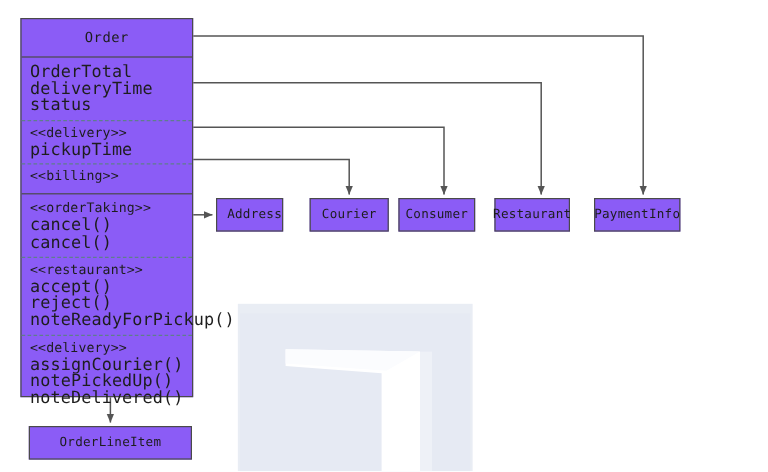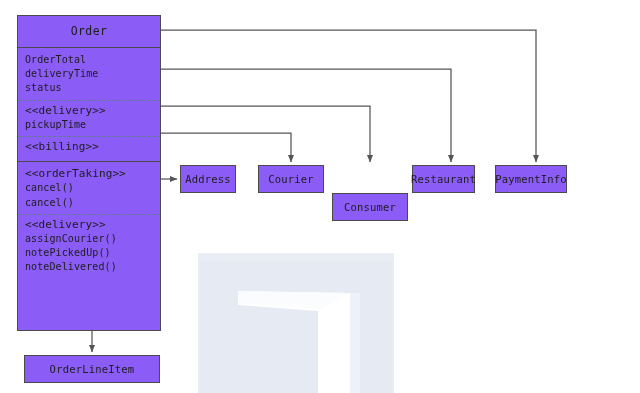--- a/index.html
+++ b/index.html
@@ -74,21 +74,21 @@
   }
   .sect {
     padding: 1px 0 2px 0;
   }
   .sect + .sect {
     border-top: 1.4px dashed #5f7d8c;
     margin-top: 2px;
     padding-top: 3px;
   }
   .member {
-    font-size: 10px;
+    font-size: 14px;
     line-height: 14.2px;
     color: #1d1d1d;
     padding-left: 7px;
     white-space: nowrap;
     letter-spacing: 0.1px;
   }
   .stereo {
     font-size: 11px;
   }
 
@@ -100,23 +100,23 @@
     align-items: center;
     justify-content: center;
   }
   .small-label {
     font-size: 10.5px;
     color: #1d1d1d;
     letter-spacing: 0.2px;
     white-space: nowrap;
   }
 
-  #box-address    { left: 180px; width: 56px; }
+  #box-address    { left: 180px; width: 56px; justify-content: flex-end; }
   #box-courier    { left: 258px; width: 66px; }
-  #box-consumer   { left: 332px; width: 76px; margin-top: 28px; }
+  #box-consumer   { left: 332px; width: 64px; }
   #box-restaurant { left: 412px; width: 63px; }
   #box-paymentinfo{ left: 495px; width: 72px; }
 
   #orderlineitem-class {
     left: 24px;
     top: 355px;
     width: 136px;
     height: 28px;
     display: flex;
     align-items: center;
@@ -176,20 +176,26 @@
       </div>
     </div>
 
     <div class="compartment solid-top">
       <div class="sect">
         <div class="member stereo">&lt;&lt;orderTaking&gt;&gt;</div>
         <div class="member">cancel()</div>
         <div class="member">cancel()</div>
       </div>
       <div class="sect">
+        <div class="member stereo">&lt;&lt;restaurant&gt;&gt;</div>
+        <div class="member">accept()</div>
+        <div class="member">reject()</div>
+        <div class="member">noteReadyForPickup()</div>
+      </div>
+      <div class="sect">
         <div class="member stereo">&lt;&lt;delivery&gt;&gt;</div>
         <div class="member">assignCourier()</div>
         <div class="member">notePickedUp()</div>
         <div class="member">noteDelivered()</div>
       </div>
     </div>
   </div>
 
   <div class="uml-class small-class" id="box-address">
     <span class="small-label">Address</span>

